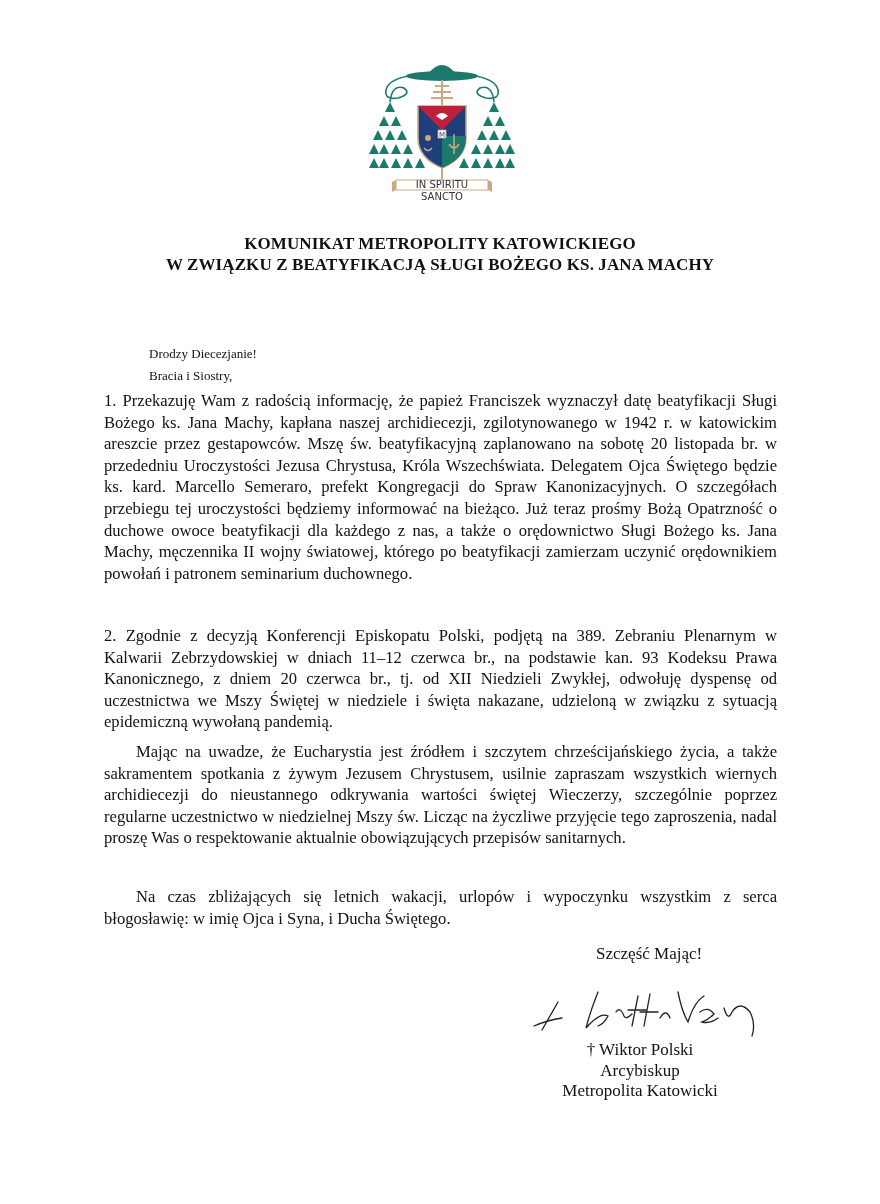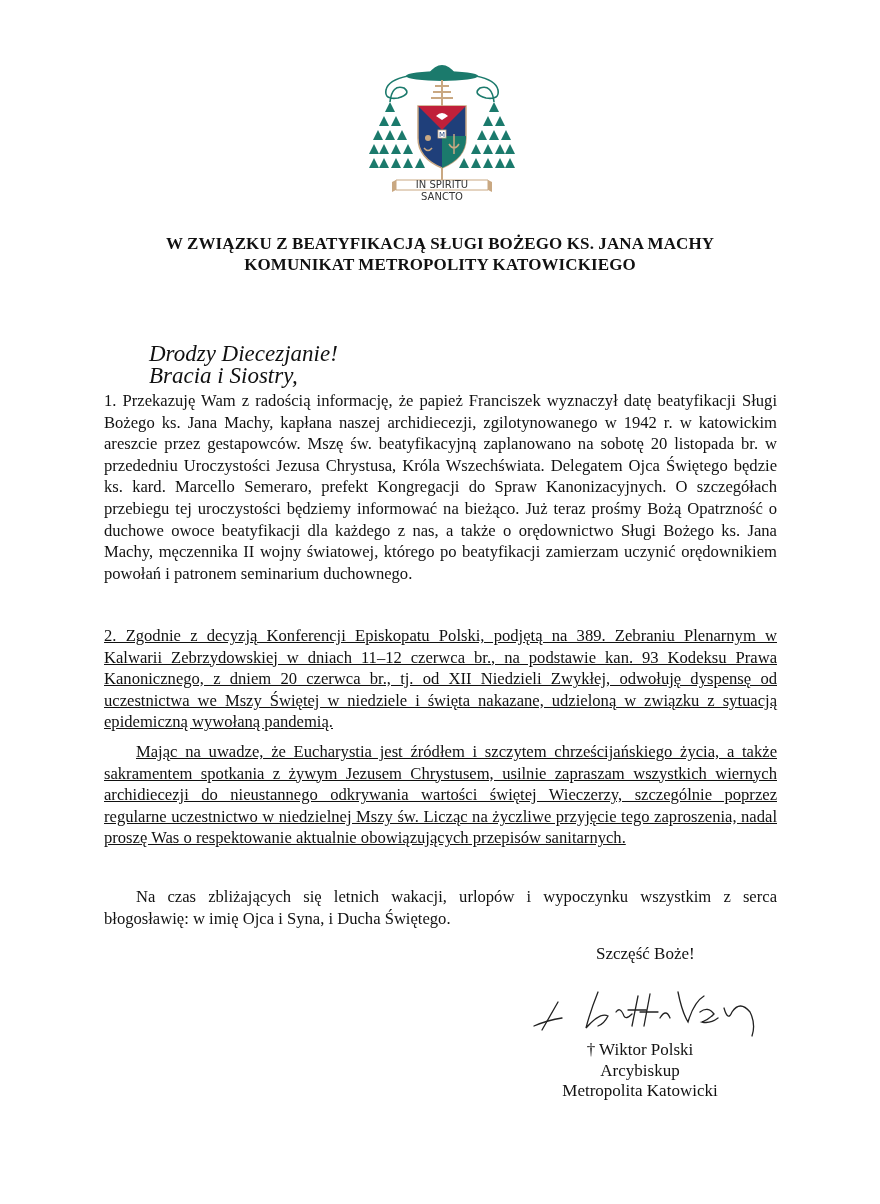--- a/index.html
+++ b/index.html
@@ -6,29 +6,29 @@
   body { width: 880px; height: 1204px; position: relative; overflow: hidden;
          font-family: "Liberation Serif", "DejaVu Serif", serif; color: #111; }
   .page { position: absolute; left: 0; top: 0; width: 880px; height: 1204px; }
 
   .crest { position: absolute; left: 368px; top: 58px; width: 148px; height: 140px; }
 
   .title { position: absolute; left: 95px; width: 690px; top: 233px; text-align: center;
            font-weight: bold; font-size: 17px; line-height: 21px; letter-spacing: 0.1px; }
   .title div { white-space: nowrap; }
 
-  .greeting { position: absolute; left: 149px; top: 343px; font-size: 23px; line-height: 21.5px; font-style: italic; }
+  .greeting { position: absolute; left: 149px; top: 343px; font-size: 13px; line-height: 21.5px; }
 
   .body-text { position: absolute; left: 96px; width: 689px; font-size: 16.6px; line-height: 21.6px;
                text-align: justify; }
   .body-text p { margin: 8px; }
   .indent { text-indent: 32px; }
 
   .para1 { top: 382px; }
-  .para2 { top: 617px; text-decoration: underline; }
+  .para2 { top: 617px; }
   .para3 { top: 878px; }
 
   .closing { position: absolute; left: 596px; top: 944px; font-size: 17px; }
   .signature { position: absolute; left: 528px; top: 982px; width: 240px; height: 55px; }
   .signer { position: absolute; left: 540px; width: 200px; top: 1040px; text-align: center;
             font-size: 17px; line-height: 20.5px; }
   .signer div { white-space: nowrap; }
 
   .footer { position: absolute; left: 96px; top: 1102px; font-size: 17px; line-height: 20.5px; }
   .footer .ref { padding-left: 3px; }
@@ -101,43 +101,43 @@
       <path d="M86 76 V96 M81 86 Q86 94 91 86" fill="none" stroke="#c9a882" stroke-width="1.5"></path>
 
       <path d="M28 122 H120 V132 H28 Z" fill="#ffffff" stroke="#c9a882" stroke-width="1"></path>
       <path d="M24 124 L28 122 L28 132 L24 134 Z" fill="#c9a882"></path>
       <path d="M124 124 L120 122 L120 132 L124 134 Z" fill="#c9a882"></path>
     </svg>
     <div style="position:absolute;left:28px;top:121px;width:92px;text-align:center;font-family:'DejaVu Sans',sans-serif;font-size:10px;line-height:12px;color:#333;">IN SPIRITU SANCTO</div>
   </div>
 
   <div class="title">
+    <div>KOMUNIKAT METROPOLITY KATOWICKIEGO</div>
     <div>W ZWIĄZKU Z BEATYFIKACJĄ SŁUGI BOŻEGO KS. JANA MACHY</div>
-    <div>KOMUNIKAT METROPOLITY KATOWICKIEGO</div>
   </div>
 
   <div class="greeting">
     <div>Drodzy Diecezjanie!</div>
     <div>Bracia i Siostry,</div>
   </div>
 
   <div class="body-text para1">
     <p>1. Przekazuję Wam z radością informację, że papież Franciszek wyznaczył datę beatyfikacji Sługi Bożego ks. Jana Machy, kapłana naszej archidiecezji, zgilotynowanego w 1942 r. w katowickim areszcie przez gestapowców. Mszę św. beatyfikacyjną zaplanowano na sobotę 20 listopada br. w przededniu Uroczystości Jezusa Chrystusa, Króla Wszechświata. Delegatem Ojca Świętego będzie ks. kard. Marcello Semeraro, prefekt Kongregacji do Spraw Kanonizacyjnych. O szczegółach przebiegu tej uroczystości będziemy informować na bieżąco. Już teraz prośmy Bożą Opatrzność o duchowe owoce beatyfikacji dla każdego z nas, a także o orędownictwo Sługi Bożego ks. Jana Machy, męczennika II wojny światowej, którego po beatyfikacji zamierzam uczynić orędownikiem powołań i patronem seminarium duchownego.</p>
   </div>
 
   <div class="body-text para2">
     <p>2.  Zgodnie z decyzją Konferencji Episkopatu Polski, podjętą na 389. Zebraniu Plenarnym w Kalwarii Zebrzydowskiej w dniach  11–12 czerwca br., na podstawie kan. 93 Kodeksu Prawa Kanonicznego, z dniem 20 czerwca br., tj. od XII Niedzieli Zwykłej, odwołuję dyspensę od uczestnictwa we Mszy Świętej w niedziele i święta nakazane, udzieloną w związku z sytuacją epidemiczną wywołaną pandemią.</p>
     <p class="indent">Mając na uwadze, że Eucharystia jest źródłem i szczytem chrześcijańskiego życia, a także sakramentem spotkania z żywym Jezusem Chrystusem, usilnie zapraszam wszystkich wiernych archidiecezji do nieustannego odkrywania wartości świętej Wieczerzy, szczególnie poprzez regularne uczestnictwo w niedzielnej Mszy św. Licząc na życzliwe przyjęcie tego zaproszenia, nadal proszę Was o respektowanie aktualnie obowiązujących przepisów sanitarnych.</p>
   </div>
 
   <div class="body-text para3">
     <p class="indent">Na czas zbliżających się letnich wakacji, urlopów i wypoczynku wszystkim z serca błogosławię: w imię Ojca i Syna, i Ducha Świętego.</p>
   </div>
 
-  <div class="closing">Szczęść Boże!</div>
+  <div class="closing">Szczęść Mając!</div>
 
   <svg class="signature" viewBox="0 0 240 55">
     <g fill="none" stroke="#222" stroke-width="1.3" stroke-linecap="round">
       <path d="M6 44 Q20 38 34 36"></path>
       <path d="M30 20 L14 48"></path>
       <path d="M70 10 Q62 30 58 46 Q72 30 80 34 Q76 42 70 44"></path>
       <path d="M88 30 Q92 24 96 34 Q98 38 104 32"></path>
       <path d="M110 14 L104 44 M100 28 H118 M122 12 L116 44 M112 30 H130"></path>
       <path d="M132 36 Q138 26 142 36"></path>
       <path d="M150 10 Q154 30 160 40 Q166 20 176 14"></path>

